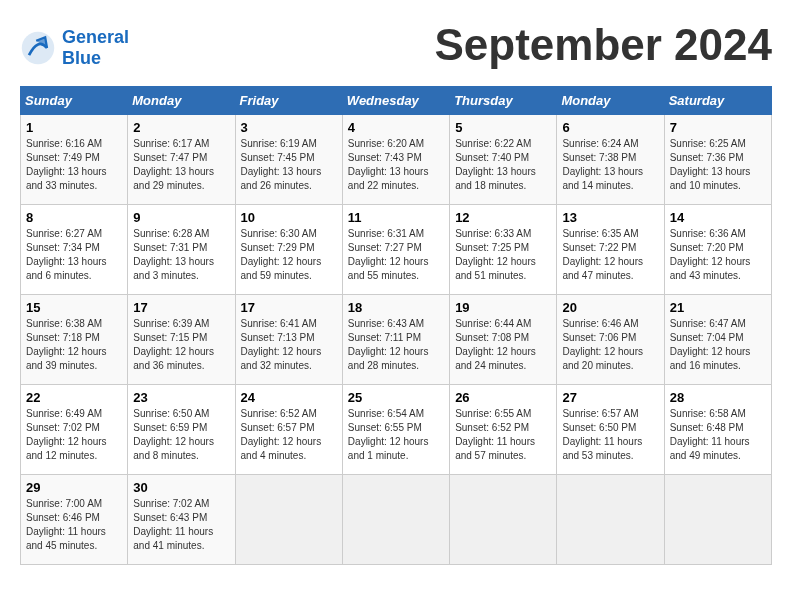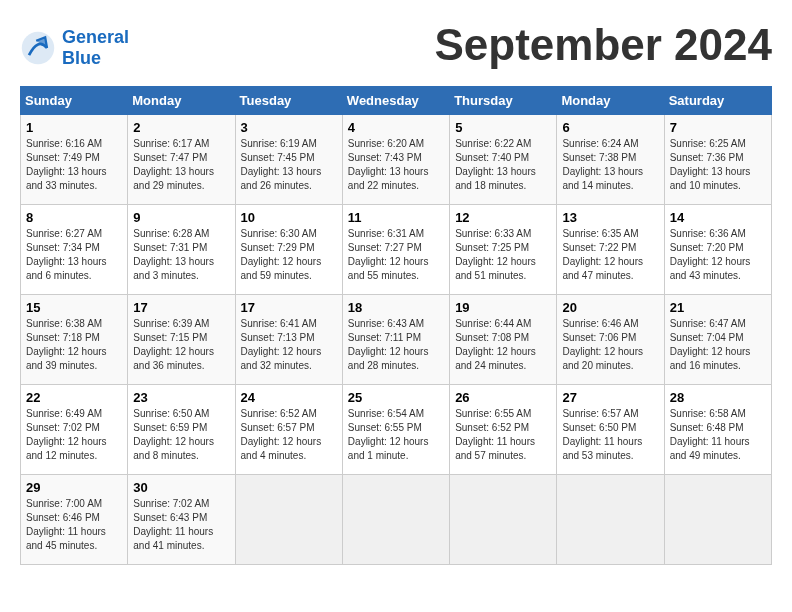--- a/index.html
+++ b/index.html
@@ -47,20 +47,21 @@
       color: #555;
     }
     table {
       width: 100%;
       border-collapse: collapse;
       font-size: 11px;
     }
     thead tr {
       background: #2e6db4;
       color: #fff;
+      font-style: italic;
     }
     thead th {
       padding: 6px 4px;
       text-align: left;
       font-size: 13px;
       font-weight: bold;
       border: 1px solid #2e6db4;
     }
     tbody tr {
       vertical-align: top;
@@ -110,21 +111,21 @@
   <div class="title-block">
     <div class="month-title">September 2024</div>
   </div>
 </div>
 
 <table>
   <thead>
     <tr>
     <th>Sunday</th>
         <th>Monday</th>
-        <th>Tuesday</th>
+        <th>Friday</th>
         <th>Wednesday</th>
         <th>Thursday</th>
         <th>Monday</th>
         <th>Saturday</th>
       </tr>
   </thead>
   <tbody id="calendar-body">
   <tr>
         <td>
         <span class="day-num">1</span>

